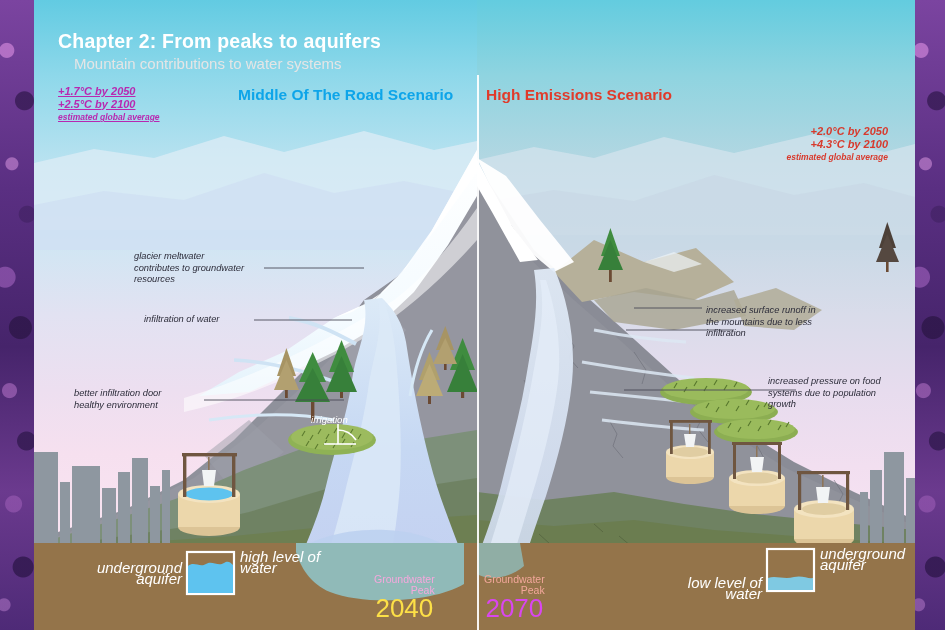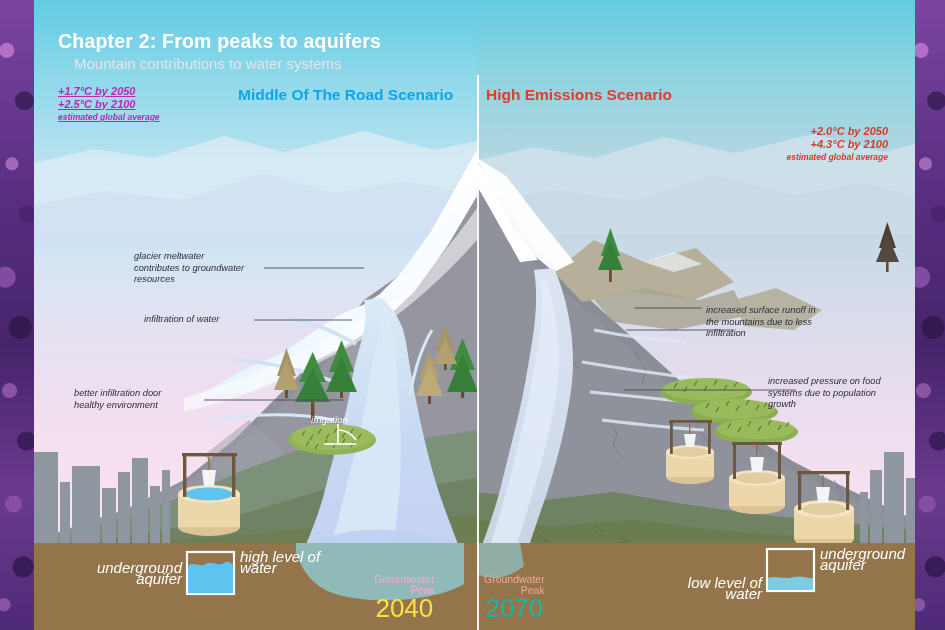--- a/index.html
+++ b/index.html
@@ -87,21 +87,21 @@
   }
 
   .gw{
     position:absolute;text-align:center;line-height:1.05;
   }
   .gw .lbl{font-size:10.5px;display:block;text-align:right;}
   .gw .yr{font-size:26px;display:block;margin-top:-1px;}
   .gw-left{left:340px;top:574px;color:#f5a8dd;}
   .gw-left .yr{color:#fde047;}
   .gw-right{left:450px;top:574px;color:#f2a79a;}
-  .gw-right .yr{color:#14b8a6;}
+  .gw-right .yr{color:#d946ef;}
 
   .legend-note{
     position:absolute;font-style:italic;font-size:15px;
     color:#ffffff;line-height:11.4px;
   }
   .legend-note.r{text-align:right;}
 
   .divider{
     position:absolute;left:443px;top:75px;width:2px;height:555px;
     background:#ffffff;opacity:.92;

